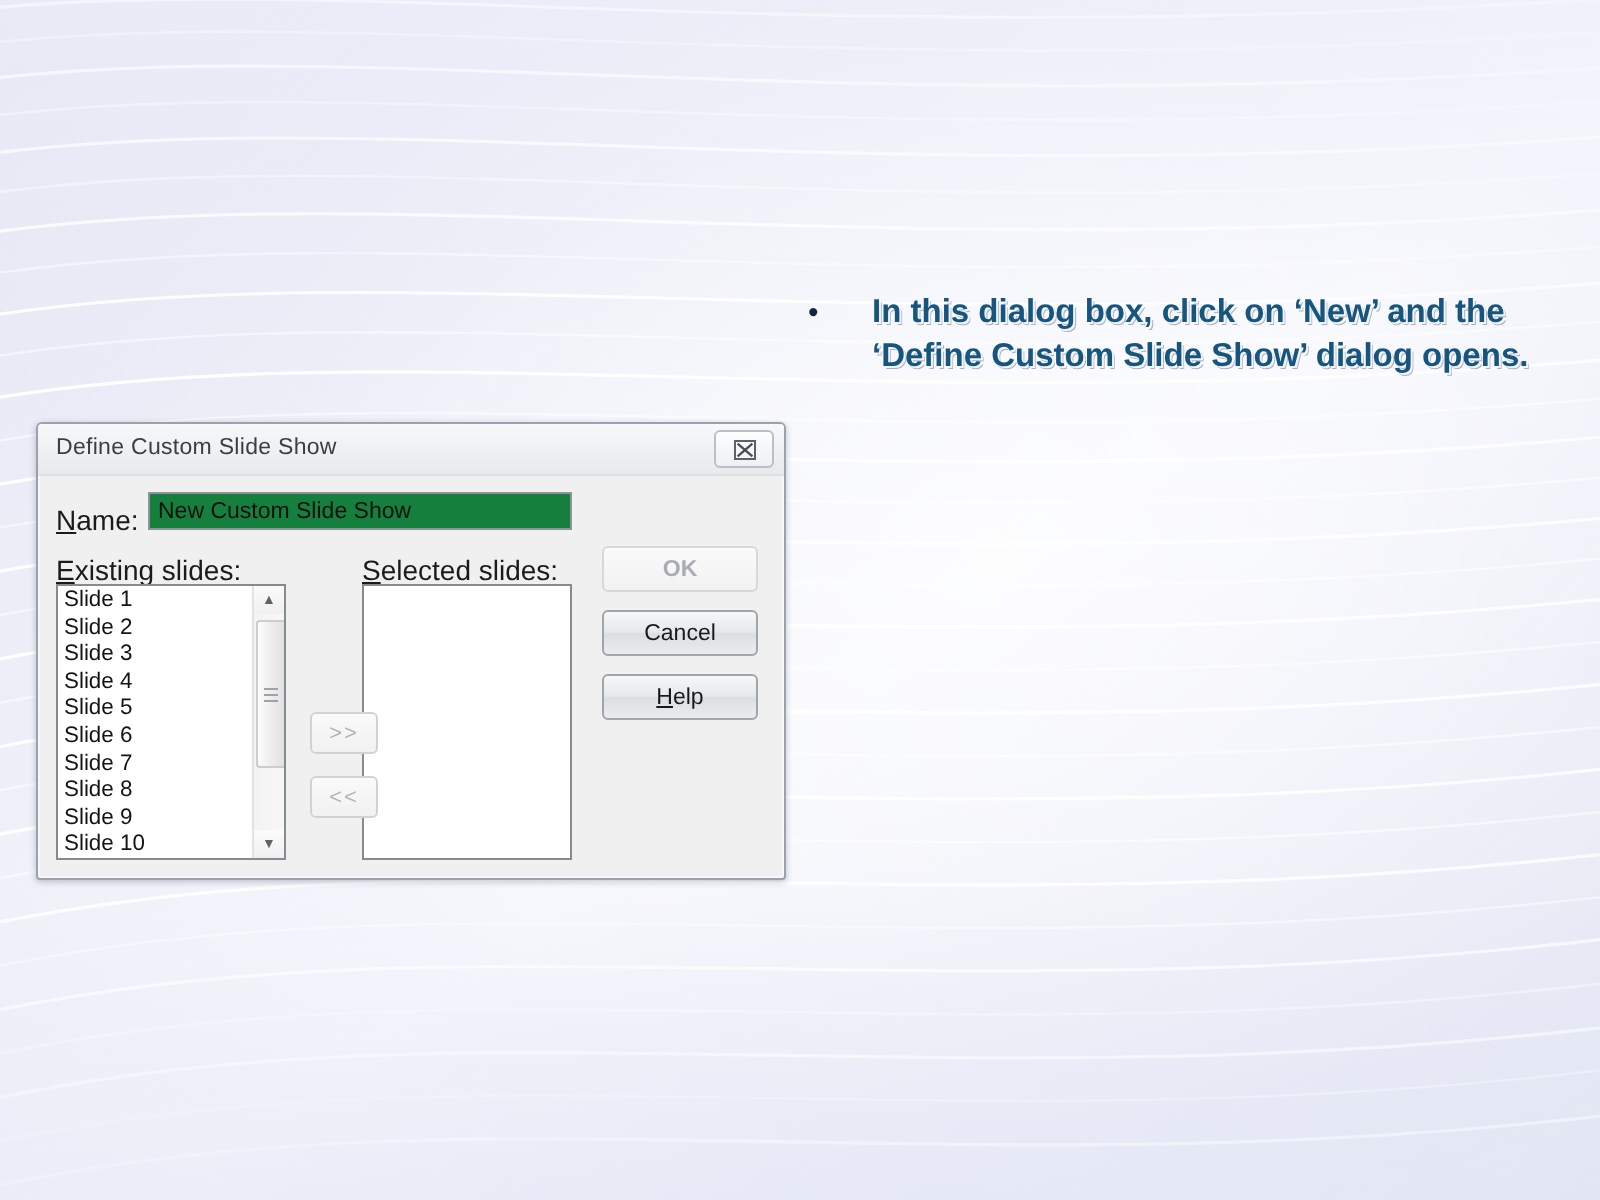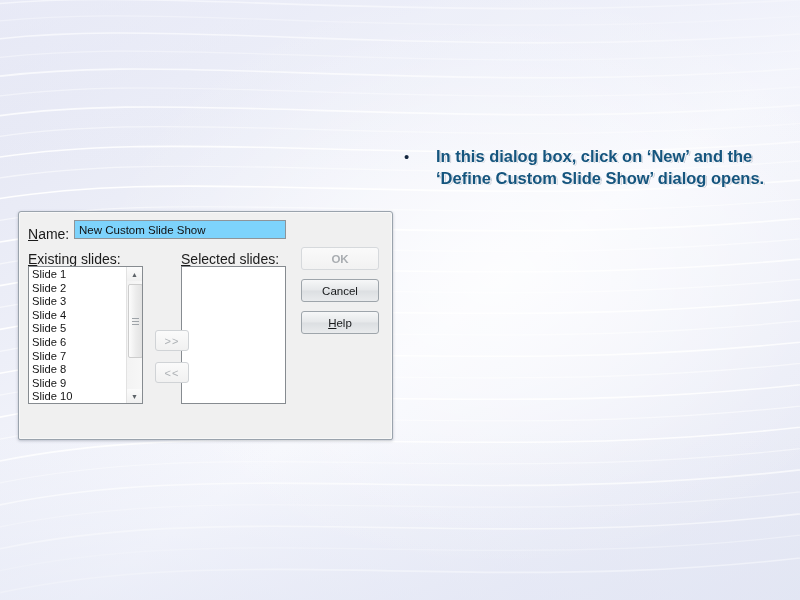--- a/index.html
+++ b/index.html
@@ -129,21 +129,21 @@
     color: #1b1b1b;
     white-space: nowrap;
   }
   .lbl u { text-decoration: underline; text-underline-offset: 1px; }
 
   .name-label { left: 9px; top: 14px; }
   .name-input {
     position: absolute;
     left: 55px; top: 8px;
     width: 212px; height: 19px;
-    background: #7dd3fc;
+    background: #15803d;
     border: 1px solid #8e9499;
     box-sizing: border-box;
     font-family: "Liberation Sans", sans-serif;
     font-size: 11.5px;
     color: #101010;
     padding: 0 4px;
     line-height: 17px;
     outline: none;
   }
 
@@ -306,20 +306,29 @@
 
   <div class="body-block">
     <div class="bullet-row">
       <div class="bullet-dot">•</div>
       <div class="bullet-text">In this dialog box, click on ‘New’ and the ‘Define Custom Slide Show’ dialog opens.</div>
     </div>
   </div>
 
   <div class="dialog">
 
+    <div class="dlg-titlebar">
+      <div class="dlg-title">Define Custom Slide Show</div>
+      <div class="dlg-close">
+        <svg width="11" height="10" viewBox="0 0 11 10">
+          <rect x="0.5" y="0.5" width="10" height="9" fill="none" stroke="#5a6169" stroke-width="1"></rect>
+          <path d="M1.8,1.8 L9.2,8.2 M9.2,1.8 L1.8,8.2" stroke="#454c54" stroke-width="1.1" fill="none"></path>
+        </svg>
+      </div>
+    </div>
 
     <div class="dlg-body">
 
       <div class="lbl name-label"><u>N</u>ame:</div>
       <input class="name-input" type="text" value="New Custom Slide Show" style="">
 
       <div class="lbl existing-label"><u>E</u>xisting slides:</div>
       <div class="lbl selected-label"><u>S</u>elected slides:</div>
 
       <div class="listbox list-existing">

